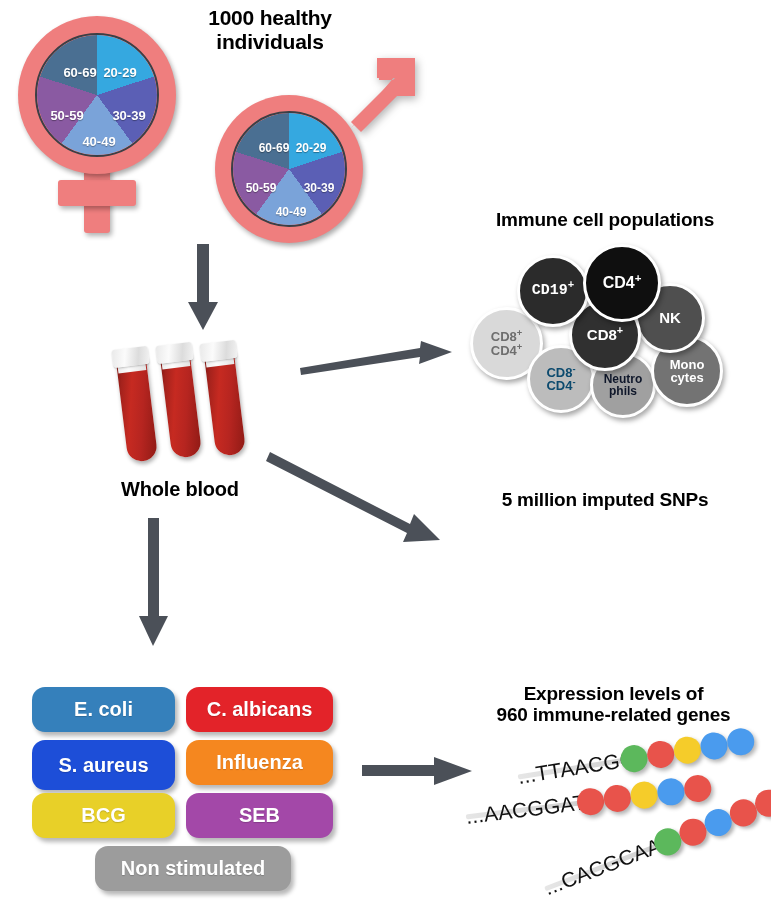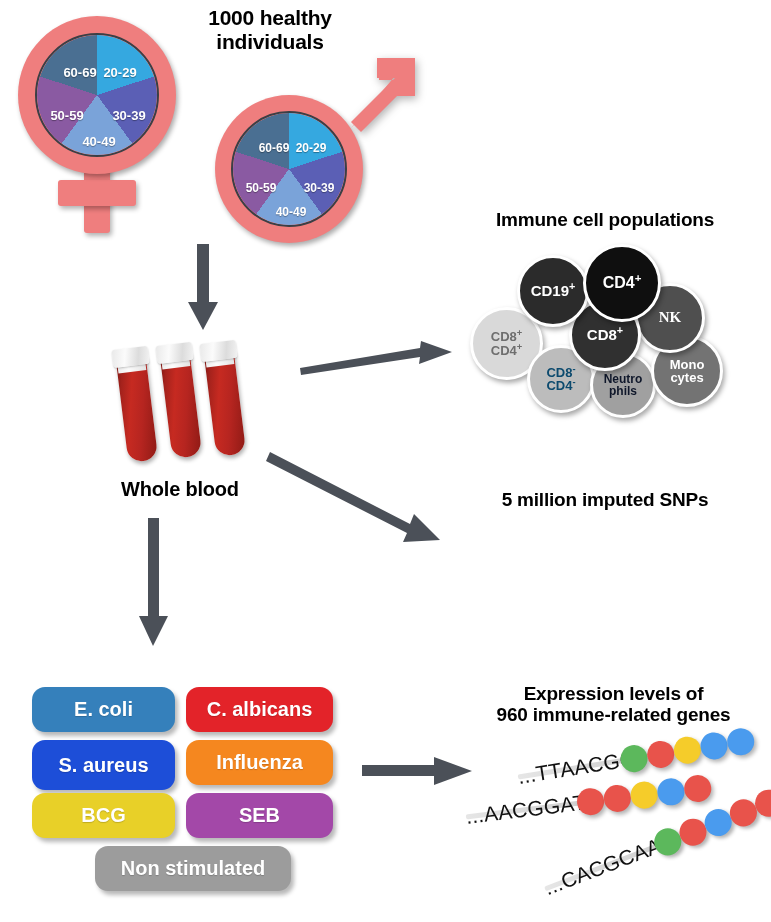--- a/index.html
+++ b/index.html
@@ -210,27 +210,27 @@
   </div>
   <div class="cell" style="left:527px;top:345px;width:68px;height:68px;background:#bcbcbc;color:#0c4a6e;font-size:13px;">
     <span>CD8<sup>-</sup><br>CD4<sup>-</sup></span>
   </div>
   <div class="cell" style="left:590px;top:352px;width:66px;height:66px;background:#a0a0a0;color:#0f172a;font-size:12px;">
     <span>Neutro<br>phils</span>
   </div>
   <div class="cell" style="left:651px;top:335px;width:72px;height:72px;background:#737373;color:#ffffff;font-size:13px;">
     <span>Mono<br>cytes</span>
   </div>
-  <div class="cell" style="left:635px;top:283px;width:70px;height:70px;background:#4f4f4f;color:#ffffff;font-size:15px;font-family:Liberation Serif, serif;">
+  <div class="cell" style="left:635px;top:283px;width:70px;height:70px;background:#4f4f4f;color:#ffffff;font-size:15px;">
     <span>NK</span>
   </div>
   <div class="cell" style="left:569px;top:299px;width:72px;height:72px;background:#303030;color:#ffffff;font-size:15px;">
     <span>CD8<sup>+</sup></span>
   </div>
-  <div class="cell" style="left:517px;top:255px;width:72px;height:72px;background:#2b2b2b;color:#ffffff;font-size:15px;">
+  <div class="cell" style="left:517px;top:255px;width:72px;height:72px;background:#2b2b2b;color:#ffffff;font-size:15px;font-family:Liberation Mono, monospace;">
     <span>CD19<sup>+</sup></span>
   </div>
   <div class="cell" style="left:583px;top:244px;width:78px;height:78px;background:#0f0f0f;color:#ffffff;font-size:16px;">
     <span>CD4<sup>+</sup></span>
   </div>
 
   <div class="hdg abs" style="left:455px;top:489px;width:300px;font-size:19px;">5 million imputed SNPs</div>
 
 
   <div class="pill" style="left:32px;top:687px;width:143px;height:45px;background:#3580bb;font-size:20px;">E. coli</div>

